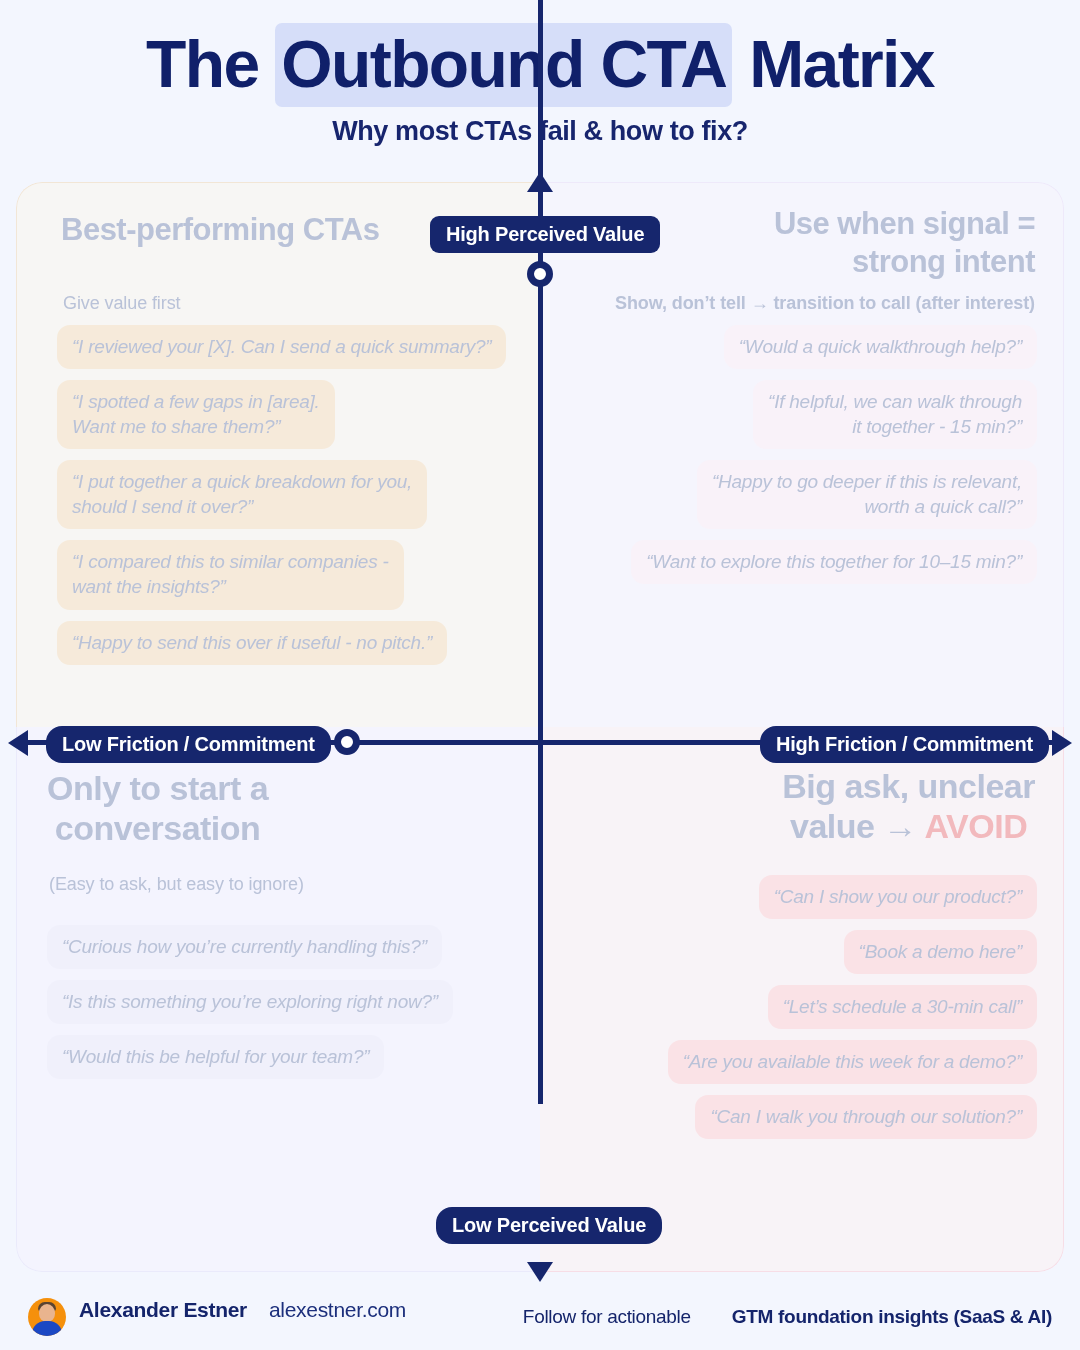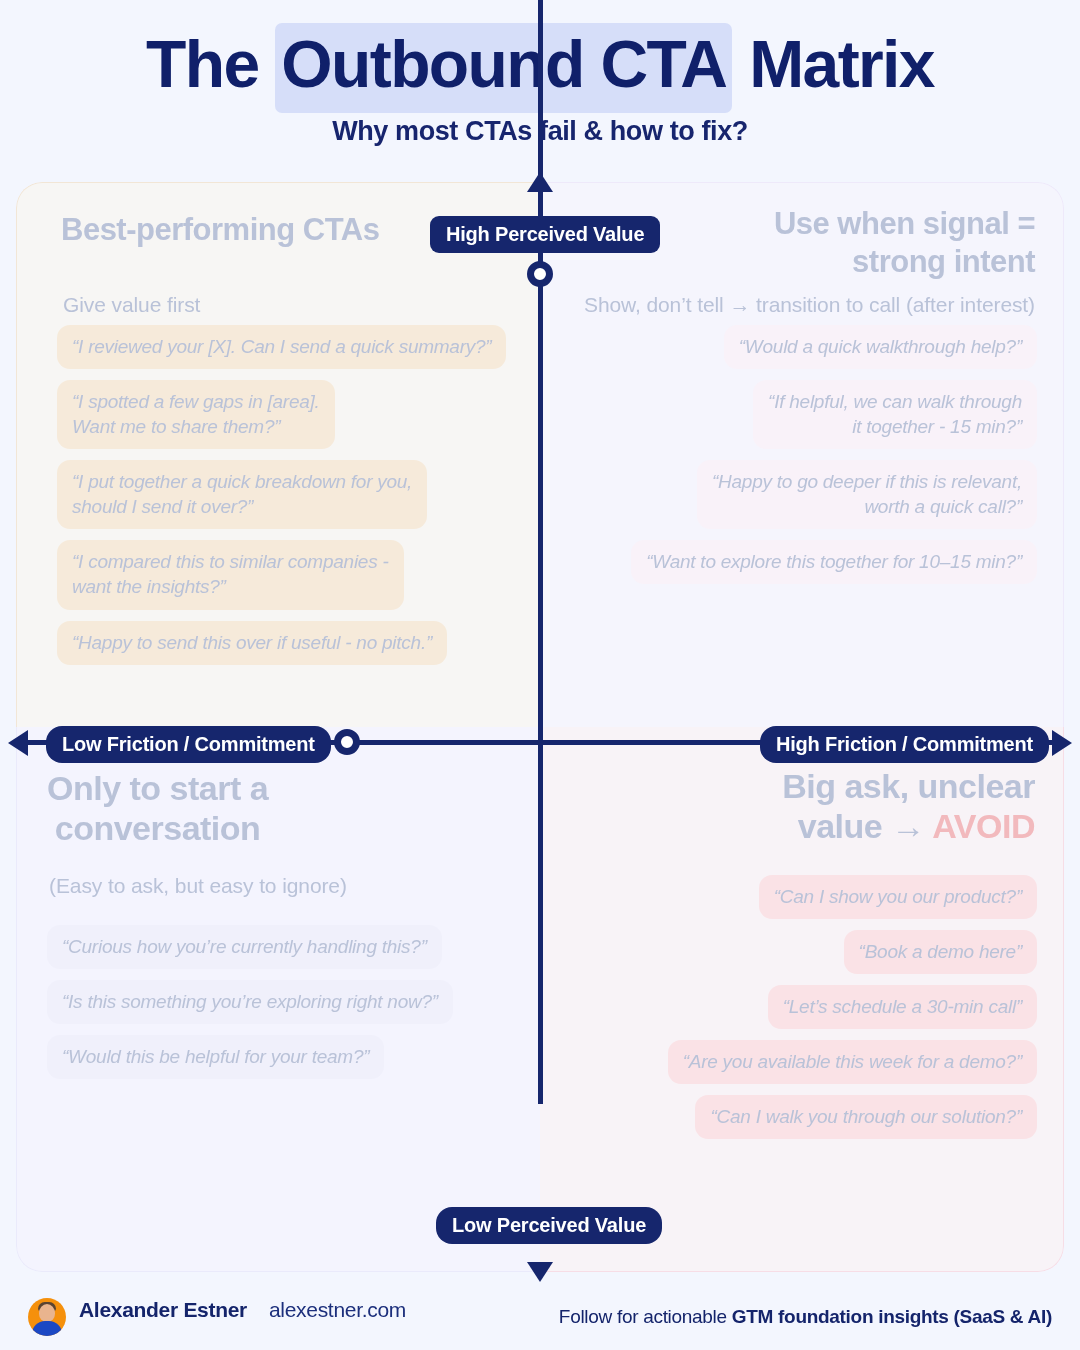--- a/index.html
+++ b/index.html
@@ -34,21 +34,21 @@
     font-weight: 700;
     letter-spacing: -1.6px;
     color: #10206a;
     line-height: 1.12;
     white-space: nowrap;
   }
 
   #title .hl {
     background: #d6def9;
     border-radius: 7px;
-    padding: 4px 6px 12px 6px;
+    padding: 4px 6px 6px 6px;
   }
 
   #subtitle {
     margin-top: 14px;
     font-size: 27px;
     font-weight: 700;
     color: #17256e;
     letter-spacing: -0.4px;
   }
 
@@ -155,21 +155,21 @@
     letter-spacing: -0.5px;
     line-height: 1.23;
     color: #b9c2d8;
     text-align: center;
   }
   .q-head.big { font-size: 34px; line-height: 1.17; }
   .q-head .avoid { color: #f2b9bd; }
 
   .q-sub {
     position: absolute;
-    font-size: 21px;
+    font-size: 18px;
     color: #b9c2d8;
     letter-spacing: -0.1px;
   }
 
   .chips {
     position: absolute;
     display: flex;
     flex-direction: column;
     gap: 11px;
   }
@@ -195,28 +195,28 @@
   .chip.pink  { background: #fae2e6; }
 
   .chips.right .chip { text-align: right; }
 
   
   #tl-head  { left: 44px;  top: 28px;  }
   #tl-sub   { left: 46px;  top: 110px; }
   #tl-chips { left: 40px;  top: 142px; }
 
   #tr-head  { right: 28px; top: 22px;  text-align: right; }
-  #tr-sub   { right: 28px; top: 110px; }
+  #tr-sub   { right: 28px; top: 110px; font-weight: bold; }
   #tr-chips { right: 26px; top: 142px; }
 
   #bl-head  { left: 30px;  top: 42px;  }
   #bl-sub   { left: 32px;  top: 147px; }
   #bl-chips { left: 30px;  top: 198px; }
 
-  #br-head  { right: 28px; top: 40px;  text-align: right; }
+  #br-head  { right: 28px; top: 40px;  }
   #br-chips { right: 26px; top: 148px; }
 
   
   #footer {
     position: absolute;
     left: 0; top: 1284px;
     width: 1080px; height: 66px;
     display: flex;
     align-items: center;
     padding: 0 28px;
@@ -268,21 +268,21 @@
     letter-spacing: -0.3px;
     margin-left: 9px;
   }
   #follow {
     margin-left: auto;
     font-size: 19px;
     color: #14246b;
     letter-spacing: -0.3px;
     white-space: nowrap;
   }
-  #follow b { font-weight: 700; }
+  #follow b { font-weight: 700; margin-left: 36px; }
 </style>
 </head>
 <body>
 
 <div id="page">
 
   <div id="header">
     <div id="title"><span>The </span><span class="hl">Outbound CTA</span><span> Matrix</span></div>
     <div id="subtitle">Why most CTAs fail &amp; how to fix?</div>
   </div>

